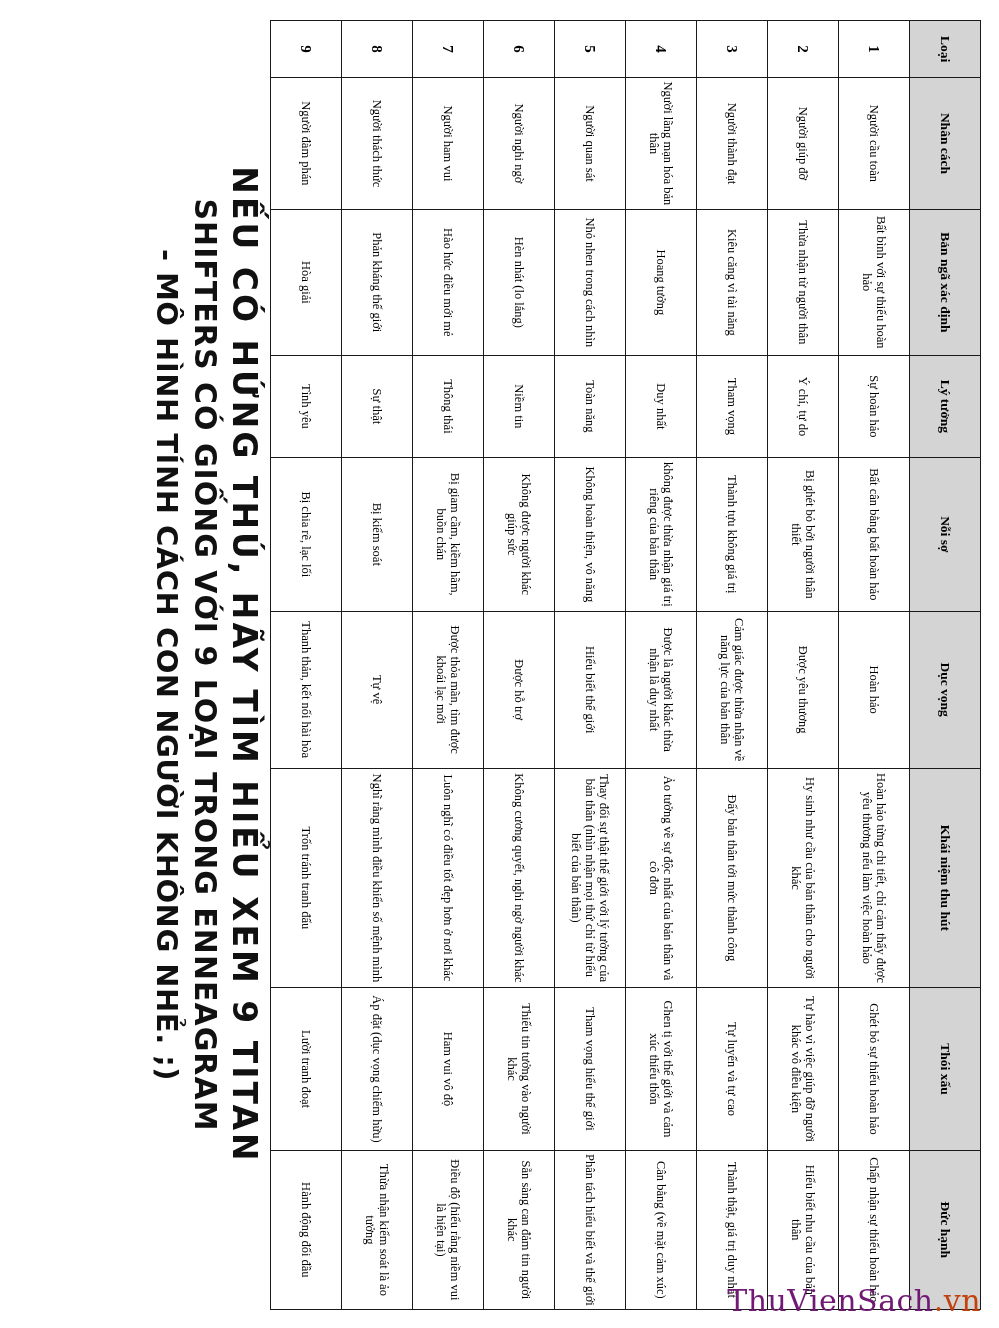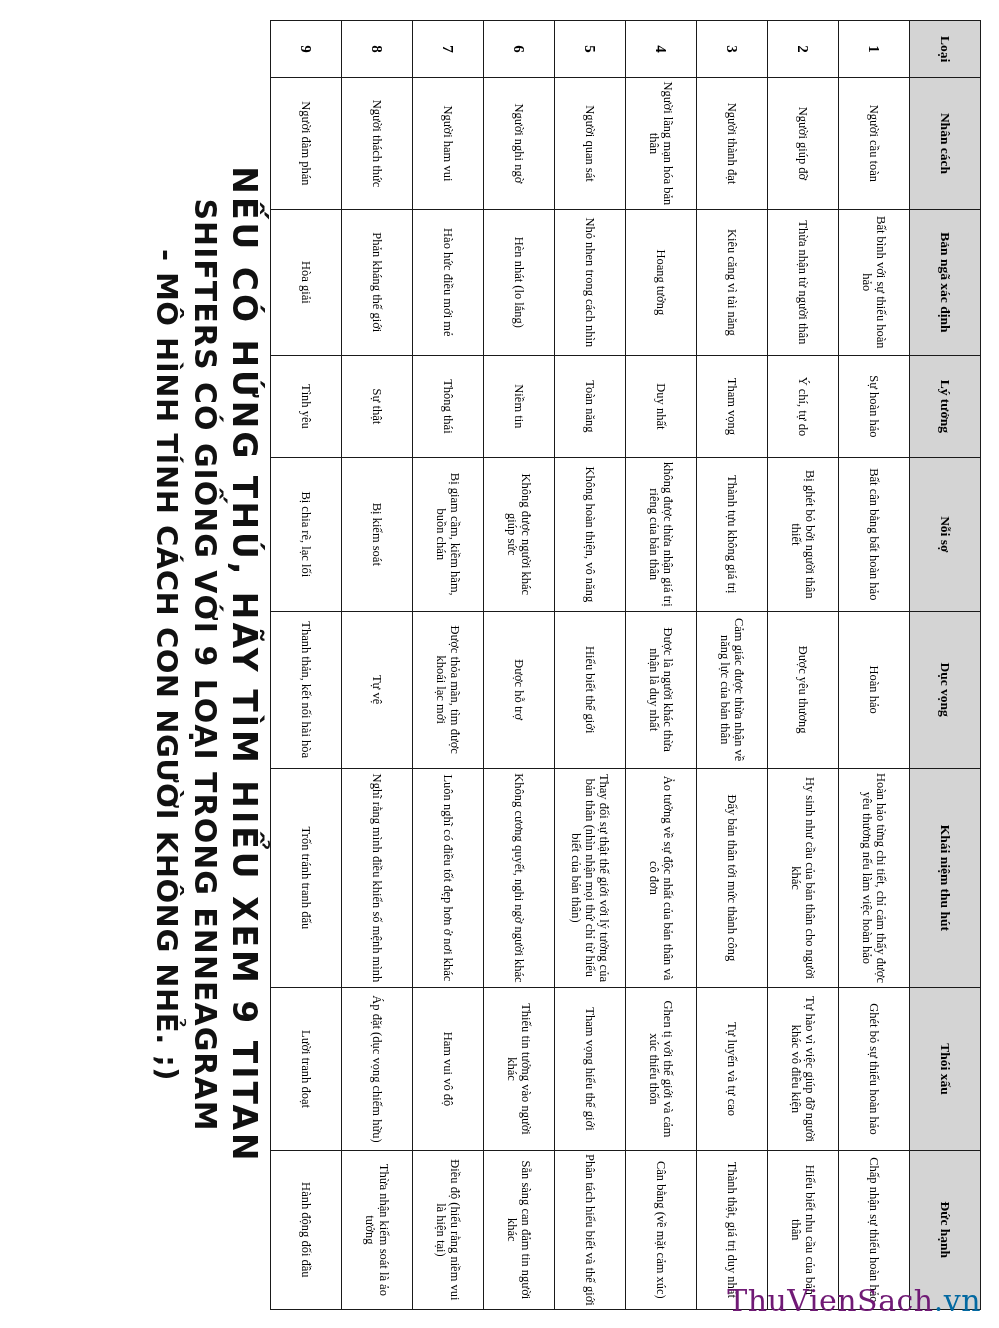--- a/index.html
+++ b/index.html
@@ -108,21 +108,21 @@
     position: absolute;
     right: 18px;
     bottom: 10px;
     font-family: "DejaVu Serif", serif;
     font-size: 30px;
     color: #6f6f6f;
     letter-spacing: 0.5px;
     white-space: nowrap;
   }
   .watermark .wm-a { color: #701a75; font-weight: normal; margin-top: 8px; }
-  .watermark .wm-b { color: #0369a1; }
+  .watermark .wm-b { color: #c2410c; }
 </style>
 </head>
 <body>
 
 <div class="page">
   <div class="rot">
 
     <div class="title-block">
       <div class="title-line1">NẾU CÓ HỨNG THÚ, HÃY TÌM HIỂU XEM 9 TITAN</div>
       <div class="title-line2">SHIFTERS CÓ GIỐNG VỚI 9 LOẠI TRONG ENNEAGRAM</div>

